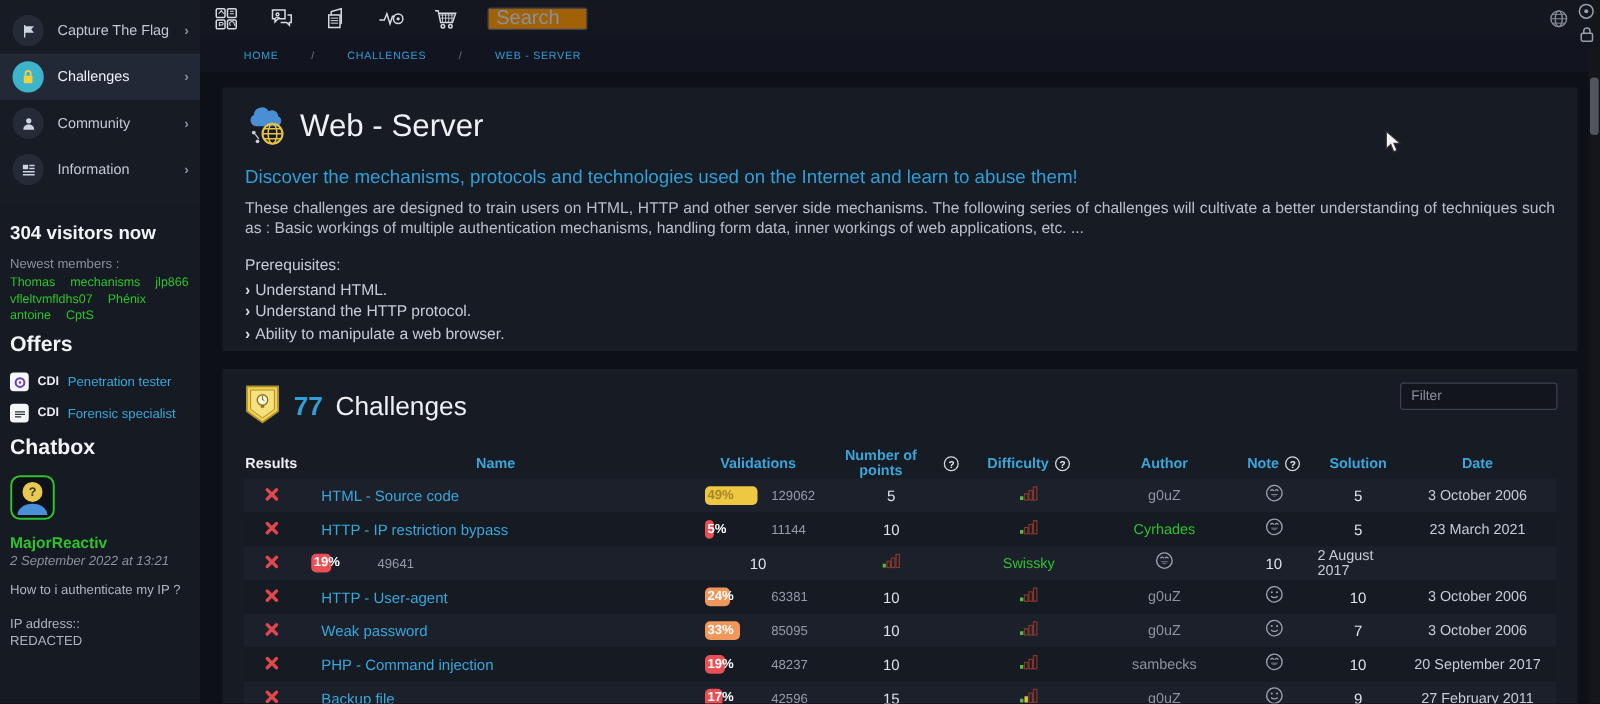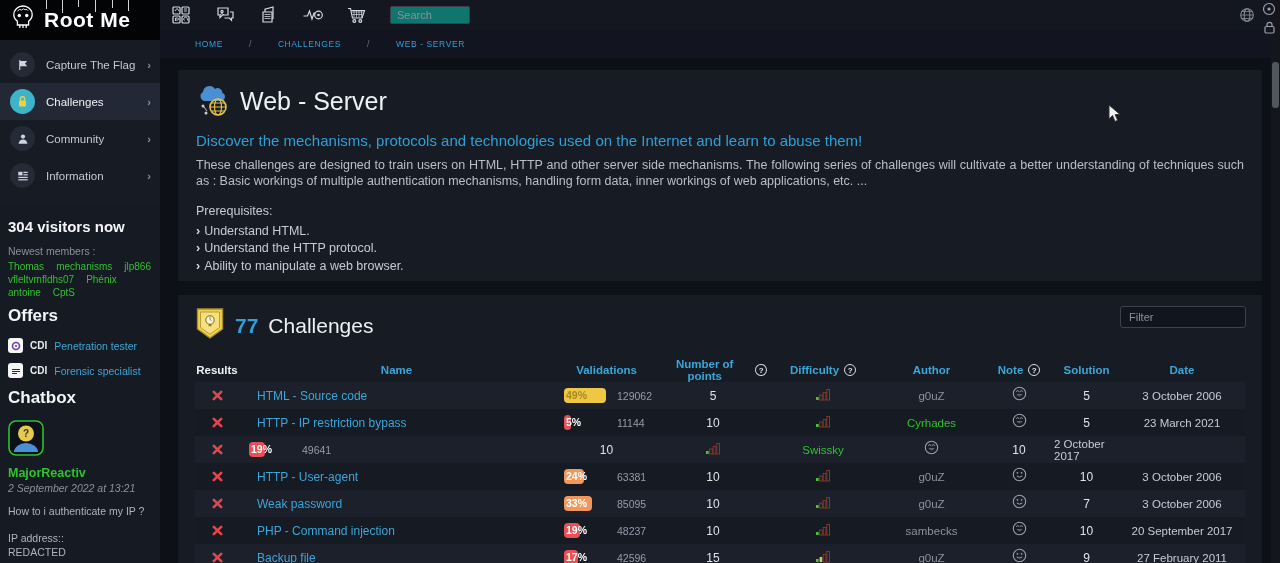--- a/index.html
+++ b/index.html
@@ -33,21 +33,21 @@
   .chat { margin-top:4px; }
   .chat-user { color:#2fc12f; font-size:12.5px; font-weight:bold; display:block; margin:6px 0 2px; text-decoration:none; }
   .chat-time { font-size:10.5px; font-style:italic; color:#8b919c; margin-bottom:10px; }
   .chat-msg div { font-size:10.5px; color:#aeb4bf; line-height:1.35; }
   .chat-msg div.gap { height:13px; }
 
   
   .main { position:absolute; left:160px; top:0; right:0; height:563px; }
   .topbar { height:30px; background:#14171f; display:flex; align-items:center; gap:22px; padding:0 0 0 10px; position:relative; }
   .tico { width:22px; height:22px; display:flex; align-items:center; justify-content:center; cursor:pointer; }
-  .search-input { width:80px; height:18px; background:#0f766e; border:1px solid #3c424d; border-radius:2px; color:#cfd4dc; font-size:11px; padding:0 6px; outline:none; }
+  .search-input { width:80px; height:18px; background:#a16207; border:1px solid #3c424d; border-radius:2px; color:#cfd4dc; font-size:16px; padding:0 6px; outline:none; }
   .search-input::placeholder { color:#8b919c; }
   .globe { position:absolute; right:25px; top:7px; cursor:pointer; }
   .breadcrumb { height:28px; background:#121520; display:flex; align-items:center; gap:26px; padding:0 0 0 35px; font-size:8.5px; letter-spacing:.6px; }
   .breadcrumb a { color:#2f9fd6; text-decoration:none; cursor:pointer; }
   .breadcrumb .sep { color:#6d737d; }
   .breadcrumb .current { color:#2f9fd6; }
 
   
   .content { height:505px; overflow:hidden; }
   .panel { background:#171b24; margin:0 18px; }
@@ -93,40 +93,20 @@
   .scroll-thumb { position:absolute; right:1px; top:62px; width:7px; height:46px; background:#50555e; border-radius:3px; cursor:pointer; }
   .edge-ic { position:absolute; cursor:pointer; }
   .cursor { position:absolute; left:1108px; top:104px; pointer-events:none; }
 </style>
 </head>
 <body>
 
 <div class="app">
 
   <aside class="sidebar">
-    <div class="logo">
-      <span>
-        <svg width="26" height="30" viewBox="0 0 26 28" fill="none" stroke="#ffffff" stroke-width="1.3">
-          <path d="M13 2 a9.2 8.5 0 0 1 9.2 8.5 c0 3-1.6 5.2-3.6 6.7 V21 h-11.2 v-3.8 C5.4 15.7 3.8 13.5 3.8 10.5 A9.2 8.5 0 0 1 13 2 z"></path>
-          <path d="M7.5 7 q2-2.5 4-1 q2-2 3.5-.3 q2.2-1 3 1" stroke-width="0.9"></path>
-          <circle cx="9.3" cy="11.5" r="1.7" fill="#fff" stroke="none"></circle>
-          <circle cx="16.7" cy="11.5" r="1.7" fill="#fff" stroke="none"></circle>
-          <path d="M9.8 21 v3 M13 21 v3 M16.2 21 v3"></path>
-        </svg>
-      </span>
-      <span class="logo-text">Root Me</span>
-      <span class="threads">
-        <span style="left:46px;height:9px"></span>
-          <span style="left:62px;height:13px"></span>
-        <span style="left:78px;height:7px"></span>
-          <span style="left:95px;height:12px"></span>
-        <span style="left:112px;height:8px"></span>
-          <span style="left:128px;height:11px"></span>
-      </span>
-    </div>
     <nav class="menu">
         <div class="menu-item">
           <span class="mico">
             <svg width="12" height="12" viewBox="0 0 12 12" fill="#cfd5de">
               <path d="M2.2 1 v10 h1.1 V7.2 h6.9 L8 4.6 10.2 2 H3.3 V1 z"></path>
             </svg>
           </span>
           <span class="menu-label">Capture The Flag</span>
           <span class="menu-arrow">›</span>
         </div>
@@ -459,21 +439,21 @@
                     <path d="M4.2 5.6 l1.5-1 1.5 1" stroke="#9aa2ae" fill="none" stroke-width="1"></path>
                     <path d="M7.8 5.6 l1.5-1 1.5 1" stroke="#9aa2ae" fill="none" stroke-width="1"></path>
                     <path d="M4.6 8.2 a3 2.6 0 0 0 5.8 0 z" fill="#9aa2ae"></path>
                     <path d="M4.6 9.2 h5.8" stroke="#171b24" stroke-width="0.8"></path>
                   </svg></span>
               </div>
               <div class="c">
                 <span class="sol">10</span>
               </div>
               <div class="c">
-                <span class="dt">2 October 2017</span>
+                <span class="dt">2 August 2017</span>
               </div>
             </div>
             <div class="tgrid trow even">
               <div class="c">
                 <span><svg width="11" height="11" viewBox="0 0 11 11">
                     <path d="M1.8 1.8 L9.2 9.2 M9.2 1.8 L1.8 9.2" stroke="#e2474e" stroke-width="2.6" stroke-linecap="round"></path>
                   </svg></span>
               </div>
               <div class="c name">
                 <a class="chal-link">HTTP - User-agent</a>

